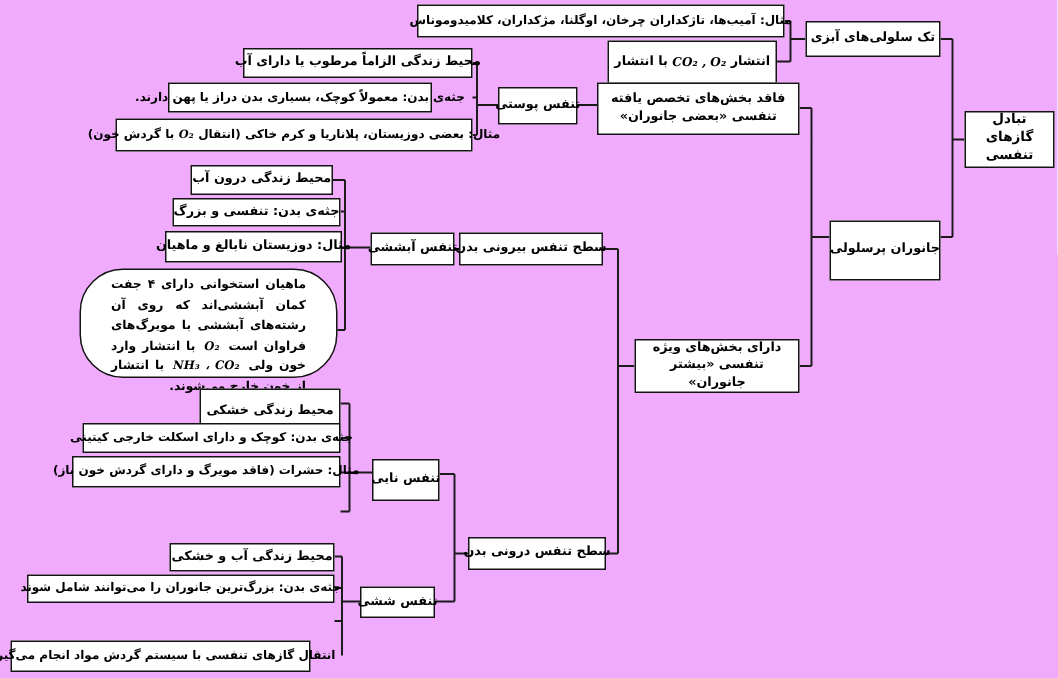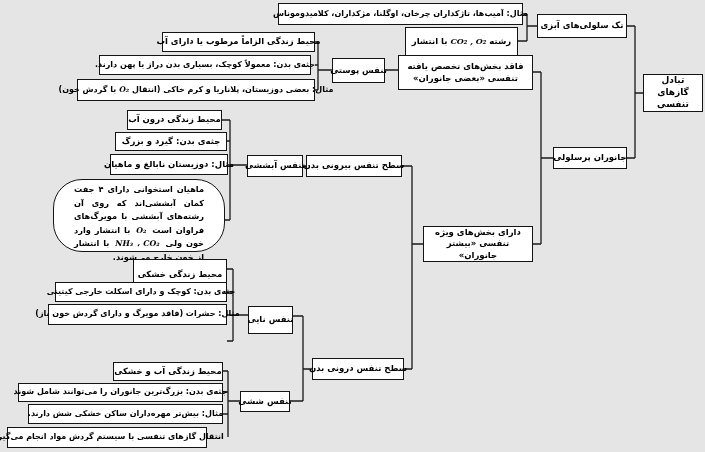--- a/index.html
+++ b/index.html
@@ -1,17 +1,17 @@
 <!DOCTYPE html>
 <html lang="fa"><head>
 <meta charset="utf-8">
 <style>
   html,body{margin:0;padding:0;background:#fff;}
   .stage{
-    position:relative;width:705px;height:452px;background:#e5e5e5;
+    position:relative;width:705px;height:452px;background:#f0abfc;
     font-family:"DejaVu Sans",sans-serif;overflow:hidden;
   }
   .wires{position:absolute;left:0;top:0;width:705px;height:452px;}
   .node{
     position:absolute;box-sizing:border-box;background:#fff;
     border:1.5px solid #141414;color:#000;font-weight:bold;
     display:flex;align-items:center;justify-content:center;
     text-align:center;direction:rtl;font-size:8.5px;line-height:1.3;
     padding:1px 3px;white-space:nowrap;
   }
@@ -44,54 +44,54 @@
       M222,120 H230 M227,141 H230 M228,165 H247 M225,220 H230 M230,120 V220
       M293,316 H303 M290,401 H303 M303,316 V401 M303,369 H312
       M227,269 H233 M227,292 H233 M227,315 H248 M227,341 H233 M233,269 V341
       M223,371 H228 M223,392 H228 M223,414 H228 M228,371 V437 M228,401 H240
     "></path>
   </svg>
 
   <div class="node small" style="left:278px;top:3px;width:245px;height:22px">مثال: آمیب‌ها، تاژکداران چرخان، اوگلنا، مژکداران، کلامیدوموناس</div>
 
   <div class="node" style="left:405px;top:27px;width:113px;height:29px">
-    <span class="seg">رشته</span>
+    <span class="seg">انتشار</span>
     <span class="fx">CO₂ , O₂</span>
     <span class="seg">با انتشار</span>
   </div>
 
   <div class="node" style="left:537px;top:14px;width:90px;height:24px">تک سلولی‌های آبزی</div>
 
   <div class="node wrap" style="left:643px;top:74px;width:60px;height:38px;font-size:9px">تبادل گازهای تنفسی</div>
 
-  <div class="node" style="left:553px;top:147px;width:74px;height:22px">جانوران پرسلولی</div>
+  <div class="node" style="left:553px;top:147px;width:74px;height:40px">جانوران پرسلولی</div>
 
   <div class="node wrap" style="left:398px;top:55px;width:135px;height:35px">فاقد بخش‌های تخصص یافته تنفسی «بعضی جانوران»</div>
 
   <div class="node wrap" style="left:423px;top:226px;width:110px;height:36px">دارای بخش‌های ویژه تنفسی «بیشتر جانوران»</div>
 
   <div class="node" style="left:332px;top:58px;width:53px;height:25px">تنفس پوستی</div>
 
   <div class="node" style="left:162px;top:32px;width:153px;height:20px">محیط زندگی الزاماً مرطوب یا دارای آب</div>
 
-  <div class="node small" style="left:99px;top:55px;width:212px;height:20px">جثه‌ی بدن: معمولاً کوچک، بسیاری بدن دراز یا پهن دارند.</div>
+  <div class="node small" style="left:112px;top:55px;width:176px;height:20px">جثه‌ی بدن: معمولاً کوچک، بسیاری بدن دراز یا پهن دارند.</div>
 
   <div class="node small" style="left:77px;top:79px;width:238px;height:22px">
     <span class="seg">مثال: بعضی دوزیستان، پلاناریا و کرم خاکی (انتقال</span>
     <span class="fx">O₂</span>
     <span class="seg">با گردش خون)</span>
   </div>
 
   <div class="node" style="left:306px;top:155px;width:96px;height:22px">سطح تنفس بیرونی بدن</div>
 
   <div class="node" style="left:247px;top:155px;width:56px;height:22px">تنفس آبششی</div>
 
   <div class="node" style="left:127px;top:110px;width:95px;height:20px">محیط زندگی درون آب</div>
 
-  <div class="node" style="left:115px;top:132px;width:112px;height:19px">جثه‌ی بدن: گیرد و بزرگ</div>
+  <div class="node" style="left:115px;top:132px;width:112px;height:19px">جثه‌ی بدن: تنفسی و بزرگ</div>
 
   <div class="node" style="left:110px;top:154px;width:118px;height:21px">مثال: دوزیستان نابالغ و ماهیان</div>
 
   <div class="node para" style="left:53px;top:179px;width:172px;height:73px">
     <span>ماهیان استخوانی دارای ۴ جفت کمان آبششی‌اند که روی آن رشته‌های آبششی با مویرگ‌های فراوان است</span>
     <span class="fx">O₂</span>
     <span>با انتشار وارد خون ولی</span>
     <span class="fx">NH₃ ، CO₂</span>
     <span>با انتشار از خون خارج می‌شوند.</span>
   </div>
@@ -106,17 +106,16 @@
 
   <div class="node small" style="left:48px;top:304px;width:179px;height:21px">مثال: حشرات (فاقد مویرگ و دارای گردش خون باز)</div>
 
 
   <div class="node" style="left:240px;top:391px;width:50px;height:21px">تنفس ششی</div>
 
   <div class="node" style="left:113px;top:362px;width:110px;height:19px">محیط زندگی آب و خشکی</div>
 
   <div class="node small" style="left:18px;top:383px;width:205px;height:19px">جثه‌ی بدن: بزرگ‌ترین جانوران را می‌توانند شامل شوند</div>
 
-  <div class="node small" style="left:28px;top:404px;width:195px;height:20px">مثال: بیش‌تر مهره‌داران ساکن خشکی شش دارند.</div>
 
   <div class="node small" style="left:7px;top:427px;width:200px;height:21px">انتقال گازهای تنفسی با سیستم گردش مواد انجام می‌گیرد.</div>
 
 </div>
 
 </body></html>

